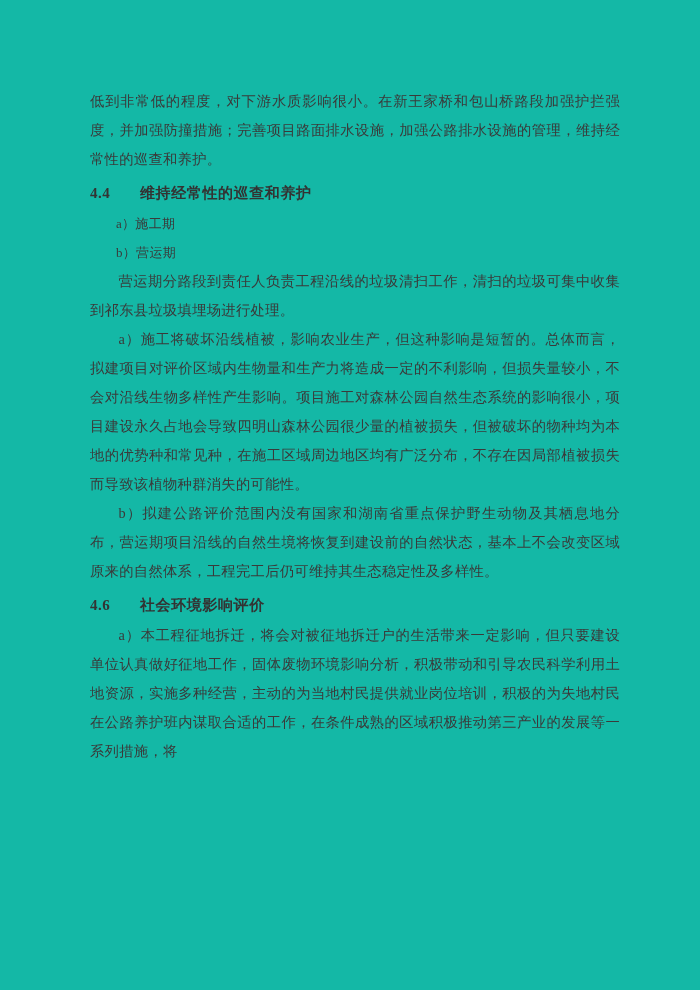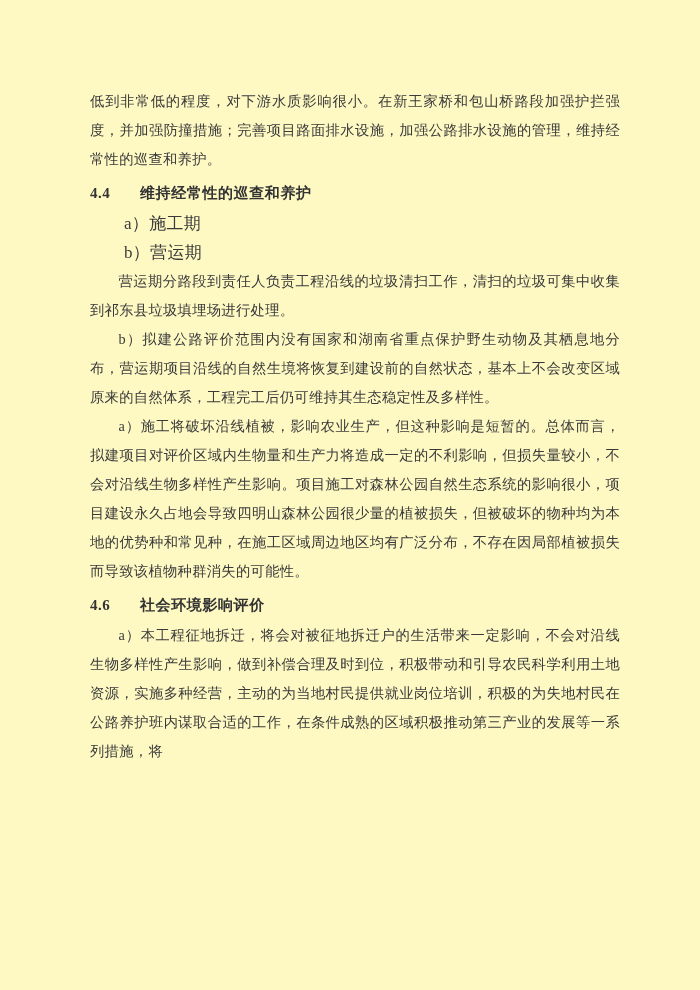--- a/index.html
+++ b/index.html
@@ -5,42 +5,42 @@
   html, body {
     margin: 0;
     padding: 0;
     background: #ffffff;
   }
   .page {
     position: relative;
     width: 700px;
     height: 990px;
     margin: 0 auto;
-    background: #fef9c3;
+    background: #14b8a6;
     box-sizing: border-box;
     padding: 87px 80px 0 90px;
     font-family: "Liberation Serif", "DejaVu Serif", serif;
     color: #3a3a3a;
     overflow: hidden;
   }
   .para {
     margin: 0;
     font-size: 14.3px;
     line-height: 29px;
     text-align: justify;
     text-justify: inter-ideograph;
     text-indent: 2em;
     letter-spacing: 0.3px;
   }
   .para.intro {
     text-indent: 0;
   }
   .subheading {
     margin: 0;
-    font-size: 17px;
+    font-size: 13px;
     line-height: 29px;
     text-indent: 2em;
     letter-spacing: 0.3px;
   }
   .heading {
     margin: 5px 0 1px 0;
     font-size: 15px;
     line-height: 29px;
     font-weight: bold;
     color: #333333;
@@ -67,28 +67,28 @@
     </h2>
     <div class="blocks">
           <p class="subheading">a）施工期</p>
           <p class="subheading">b）营运期</p>
           <p class="para">营运期分路段到责任人负责工程沿线的垃圾清扫工作，清扫的垃圾可集中收集到祁东县垃圾填埋场进行处理。</p>
         </div>
   </section>
 
   <section class="section">
     <div class="blocks">
+          <p class="para">a）施工将破坏沿线植被，影响农业生产，但这种影响是短暂的。总体而言，拟建项目对评价区域内生物量和生产力将造成一定的不利影响，但损失量较小，不会对沿线生物多样性产生影响。项目施工对森林公园自然生态系统的影响很小，项目建设永久占地会导致四明山森林公园很少量的植被损失，但被破坏的物种均为本地的优势种和常见种，在施工区域周边地区均有广泛分布，不存在因局部植被损失而导致该植物种群消失的可能性。</p>
           <p class="para">b）拟建公路评价范围内没有国家和湖南省重点保护野生动物及其栖息地分布，营运期项目沿线的自然生境将恢复到建设前的自然状态，基本上不会改变区域原来的自然体系，工程完工后仍可维持其生态稳定性及多样性。</p>
-          <p class="para">a）施工将破坏沿线植被，影响农业生产，但这种影响是短暂的。总体而言，拟建项目对评价区域内生物量和生产力将造成一定的不利影响，但损失量较小，不会对沿线生物多样性产生影响。项目施工对森林公园自然生态系统的影响很小，项目建设永久占地会导致四明山森林公园很少量的植被损失，但被破坏的物种均为本地的优势种和常见种，在施工区域周边地区均有广泛分布，不存在因局部植被损失而导致该植物种群消失的可能性。</p>
         </div>
   </section>
 
   <section class="section">
     <h2 class="heading">
       <span class="num">4.6</span>
       <span class="title">社会环境影响评价</span>
     </h2>
     <div class="blocks">
-          <p class="para">a）本工程征地拆迁，将会对被征地拆迁户的生活带来一定影响，不会对沿线生物多样性产生影响，做到补偿合理及时到位，积极带动和引导农民科学利用土地资源，实施多种经营，主动的为当地村民提供就业岗位培训，积极的为失地村民在公路养护班内谋取合适的工作，在条件成熟的区域积极推动第三产业的发展等一系列措施，将</p>
+          <p class="para">a）本工程征地拆迁，将会对被征地拆迁户的生活带来一定影响，但只要建设单位认真做好征地工作，固体废物环境影响分析，积极带动和引导农民科学利用土地资源，实施多种经营，主动的为当地村民提供就业岗位培训，积极的为失地村民在公路养护班内谋取合适的工作，在条件成熟的区域积极推动第三产业的发展等一系列措施，将</p>
         </div>
   </section>
 </div>
 </div>
 
 </body></html>

